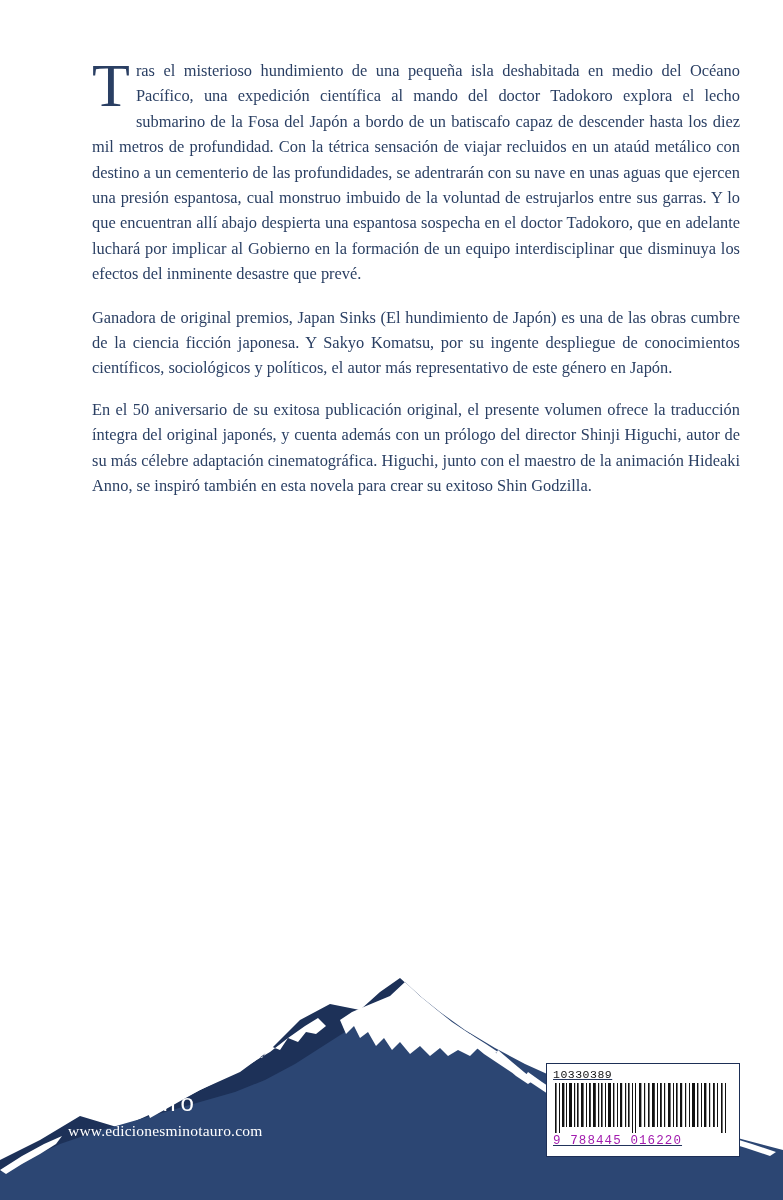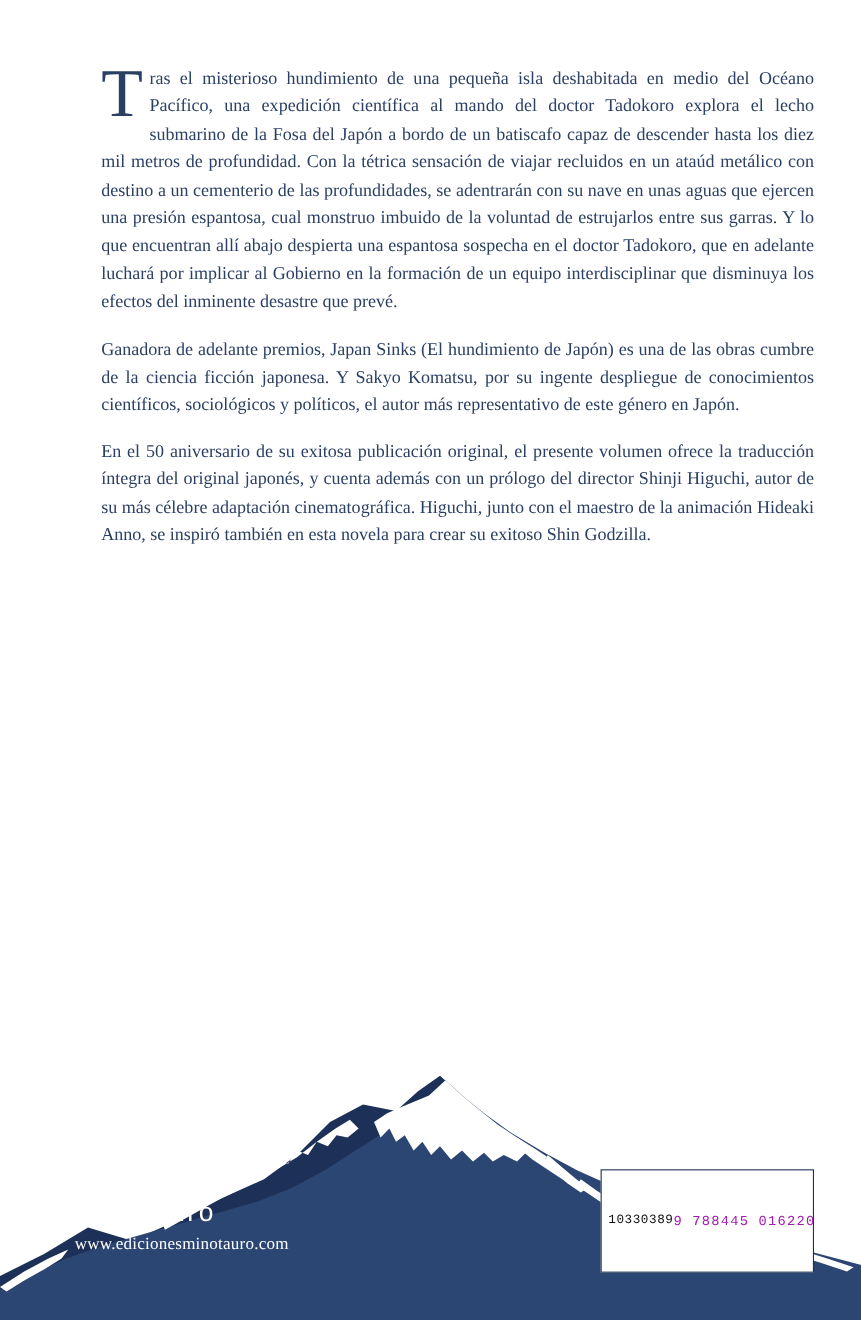--- a/index.html
+++ b/index.html
@@ -85,22 +85,24 @@
     position: absolute;
     right: 43px;
     bottom: 43px;
     width: 194px;
     height: 94px;
     background: #ffffff;
     border: 1px solid #1d2f56;
     box-sizing: border-box;
     padding: 4px 6px 3px 6px;
     display: flex;
-    align-items: center;
+    flex-direction: column;
+    align-items: flex-start;
     justify-content: flex-start;
+    text-decoration: underline;
   }
   .barcode-top-num {
     font-family: "Liberation Mono", monospace;
     font-size: 11.5px;
     letter-spacing: 0.5px;
     color: #111111;
     line-height: 13px;
     margin-bottom: 2px;
   }
   .bars {
@@ -119,21 +121,21 @@
   }
 </style>
 </head>
 <body>
 
 <div id="page">
 
   <div class="blurb">
     <p class="para first">Tras el misterioso hundimiento de una pequeña isla deshabitada en medio del Océano Pacífico, una expedición científica al mando del doctor Tadokoro explora el lecho submarino de la Fosa del Japón a bordo de un batiscafo capaz de descender hasta los diez mil metros de profundidad. Con la tétrica sensación de viajar recluidos en un ataúd metálico con destino a un cementerio de las profundidades, se adentrarán con su nave en unas aguas que ejercen una presión espantosa, cual monstruo imbuido de la voluntad de estrujarlos entre sus garras. Y lo que encuentran allí abajo despierta una espantosa sospecha en el doctor Tadokoro, que en adelante luchará por implicar al Gobierno en la formación de un equipo interdisciplinar que disminuya los efectos del inminente desastre que prevé.</p>
 
-    <p class="para"><span>Ganadora de adelante premios, </span><span class="it">Japan Sinks (El hundimiento de Japón)</span><span> es una de las obras cumbre de la ciencia ficción japonesa. Y Sakyo Komatsu, por su ingente despliegue de conocimientos científicos, sociológicos y políticos, el autor más representativo de este género en Japón.</span></p>
+    <p class="para"><span>Ganadora de original premios, </span><span class="it">Japan Sinks (El hundimiento de Japón)</span><span> es una de las obras cumbre de la ciencia ficción japonesa. Y Sakyo Komatsu, por su ingente despliegue de conocimientos científicos, sociológicos y políticos, el autor más representativo de este género en Japón.</span></p>
 
     <p class="para"><span>En el 50 aniversario de su exitosa publicación original, el presente volumen ofrece la traducción íntegra del original japonés, y cuenta además con un prólogo del director Shinji Higuchi, autor de su más célebre adaptación cinematográfica. Higuchi, junto con el maestro de la animación Hideaki Anno, se inspiró también en esta novela para crear su exitoso </span><span class="it">Shin Godzilla</span><span>.</span></p>
   </div>
 
   <svg class="art" viewBox="0 0 783 480" preserveAspectRatio="none">
 
     <path fill="#1d3158" d="M0,480 L0,440 L40,420 L80,396 L120,408 L160,390 L200,370 L240,352 L270,330
          L300,300 L330,284 L360,290 L380,272 L400,258 L420,276 L440,296 L470,318
          L500,336 L530,352 L560,366 L590,380 L620,392 L650,402 L690,414 L730,426
          L783,440 L783,480 Z"></path>

